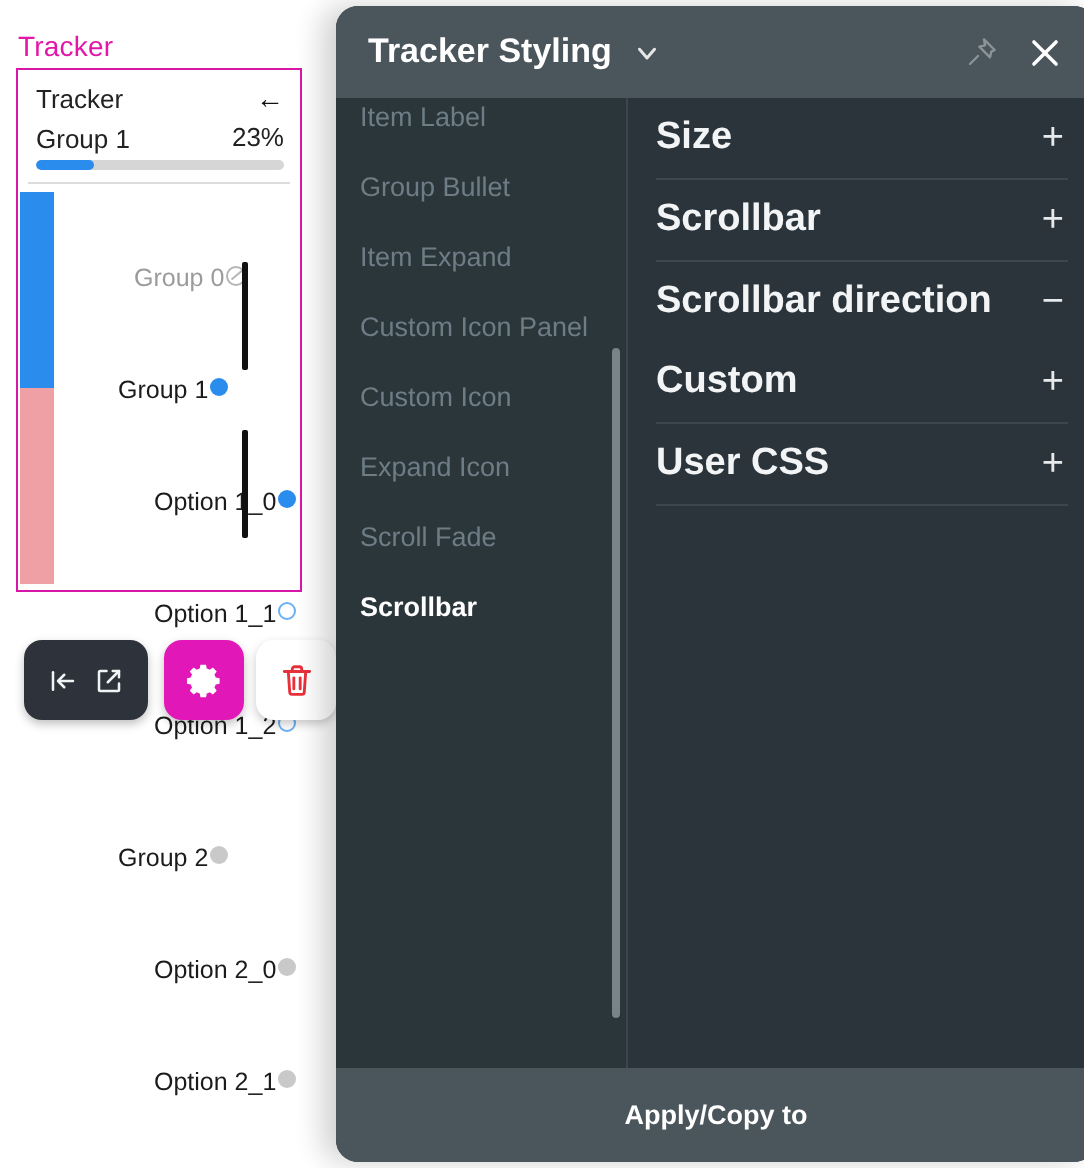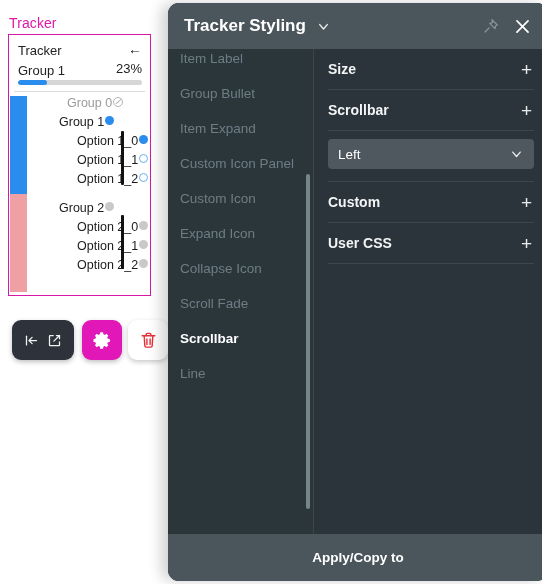--- a/index.html
+++ b/index.html
@@ -50,21 +50,21 @@
   
   .outer-scroll {
     position: absolute; left: 1px; top: 3px; width: 17px; bottom: 3px;
     background: transparent;
   }
   .outer-scroll .seg-top { position: absolute; left: 0; top: 0; width: 100%; height: 50%; background: #2a8ced; }
   .outer-scroll .seg-bot { position: absolute; left: 0; top: 50%; width: 100%; height: 50%; background: #eea0a4; }
 
   .tree { position: absolute; left: 24px; top: 0; right: 4px; bottom: 0; }
 
-  .node { position: relative; height: 19px; white-space: nowrap; }
+  .node { position: relative; height: 19px; white-space: nowrap; margin-top: 37px; }
   .node .lbl { font-size: 12.5px; color: #1b1b1b; }
   .node.dim .lbl { color: #9b9b9b; }
   .node .bullet {
     display: inline-block; width: 9px; height: 9px; border-radius: 50%;
     margin-left: 1px; vertical-align: middle; position: relative; top: -1px;
   }
   .b-blue-fill { background: #2a8ced; }
   .b-blue-open { background: #fff; border: 1.5px solid #6ab0f2; box-sizing: border-box; }
   .b-grey-fill { background: #c9c9c9; }
   .b-check {
@@ -151,21 +151,21 @@
 
   .settings-panel {
     position: absolute; left: 146px; top: 0; right: 0; bottom: 0;
     background: #2a343a; padding: 0 14px;
   }
   .acc-row {
     position: relative; height: 40px; display: flex; align-items: center;
     border-bottom: 1px solid #3c474d;
   }
   .acc-row.no-border { border-bottom: none; }
-  .acc-label { font-size: 14px; font-weight: bold; color: #f2f4f5; }
+  .acc-label { font-size: 19px; font-weight: bold; color: #f2f4f5; }
   .acc-toggle {
     position: absolute; right: 2px; top: 50%; transform: translateY(-50%);
     color: #e7eaec; font-size: 19px; line-height: 1; font-weight: 300;
   }
   .acc-content { padding: 8px 0 12px 0; border-bottom: 1px solid #3c474d; }
   .select-box {
     position: relative; height: 30px; background: #4e585e; border-radius: 4px;
     display: flex; align-items: center; padding: 0 10px;
   }
   .select-value { font-size: 13.5px; color: #ffffff; }
@@ -293,47 +293,39 @@
     <div class="dlg-body">
 
       <div class="nav-panel">
         <div class="nav-list" id="nav-list">
             <div class="nav-item">Item Label</div>
             <div class="nav-item">Group Bullet</div>
             <div class="nav-item">Item Expand</div>
             <div class="nav-item">Custom Icon Panel</div>
             <div class="nav-item">Custom Icon</div>
             <div class="nav-item">Expand Icon</div>
-            <div class="nav-item">Collapse Icon</div>
             <div class="nav-item">Scroll Fade</div>
             <div class="nav-item active">Scrollbar</div>
-            <div class="nav-item">Line</div>
           </div>
         <div class="nav-scrollbar"></div>
       </div>
       <div class="nav-divider"></div>
 
       <div class="settings-panel" id="settings-panel">
           <div class="acc-row">
             <span class="acc-label">Size</span>
             <span class="acc-toggle">+</span>
           </div>
           <div class="acc-row">
             <span class="acc-label">Scrollbar</span>
             <span class="acc-toggle">+</span>
           </div>
-          <div class="acc-content">
-            <div class="select-box">
-              <span class="select-value">Left</span>
-              <span class="select-chev">
-                <svg width="15" height="15" viewBox="0 0 24 24" fill="none" stroke="#e4e7e9" stroke-width="2.2" stroke-linecap="round" stroke-linejoin="round">
-                  <polyline points="6,9 12,16 18,9"></polyline>
-                </svg>
-              </span>
-            </div>
+          <div class="acc-row no-border">
+            <span class="acc-label">Scrollbar direction</span>
+            <span class="acc-toggle">−</span>
           </div>
           <div class="acc-row">
             <span class="acc-label">Custom</span>
             <span class="acc-toggle">+</span>
           </div>
           <div class="acc-row">
             <span class="acc-label">User CSS</span>
             <span class="acc-toggle">+</span>
           </div>
         </div>

